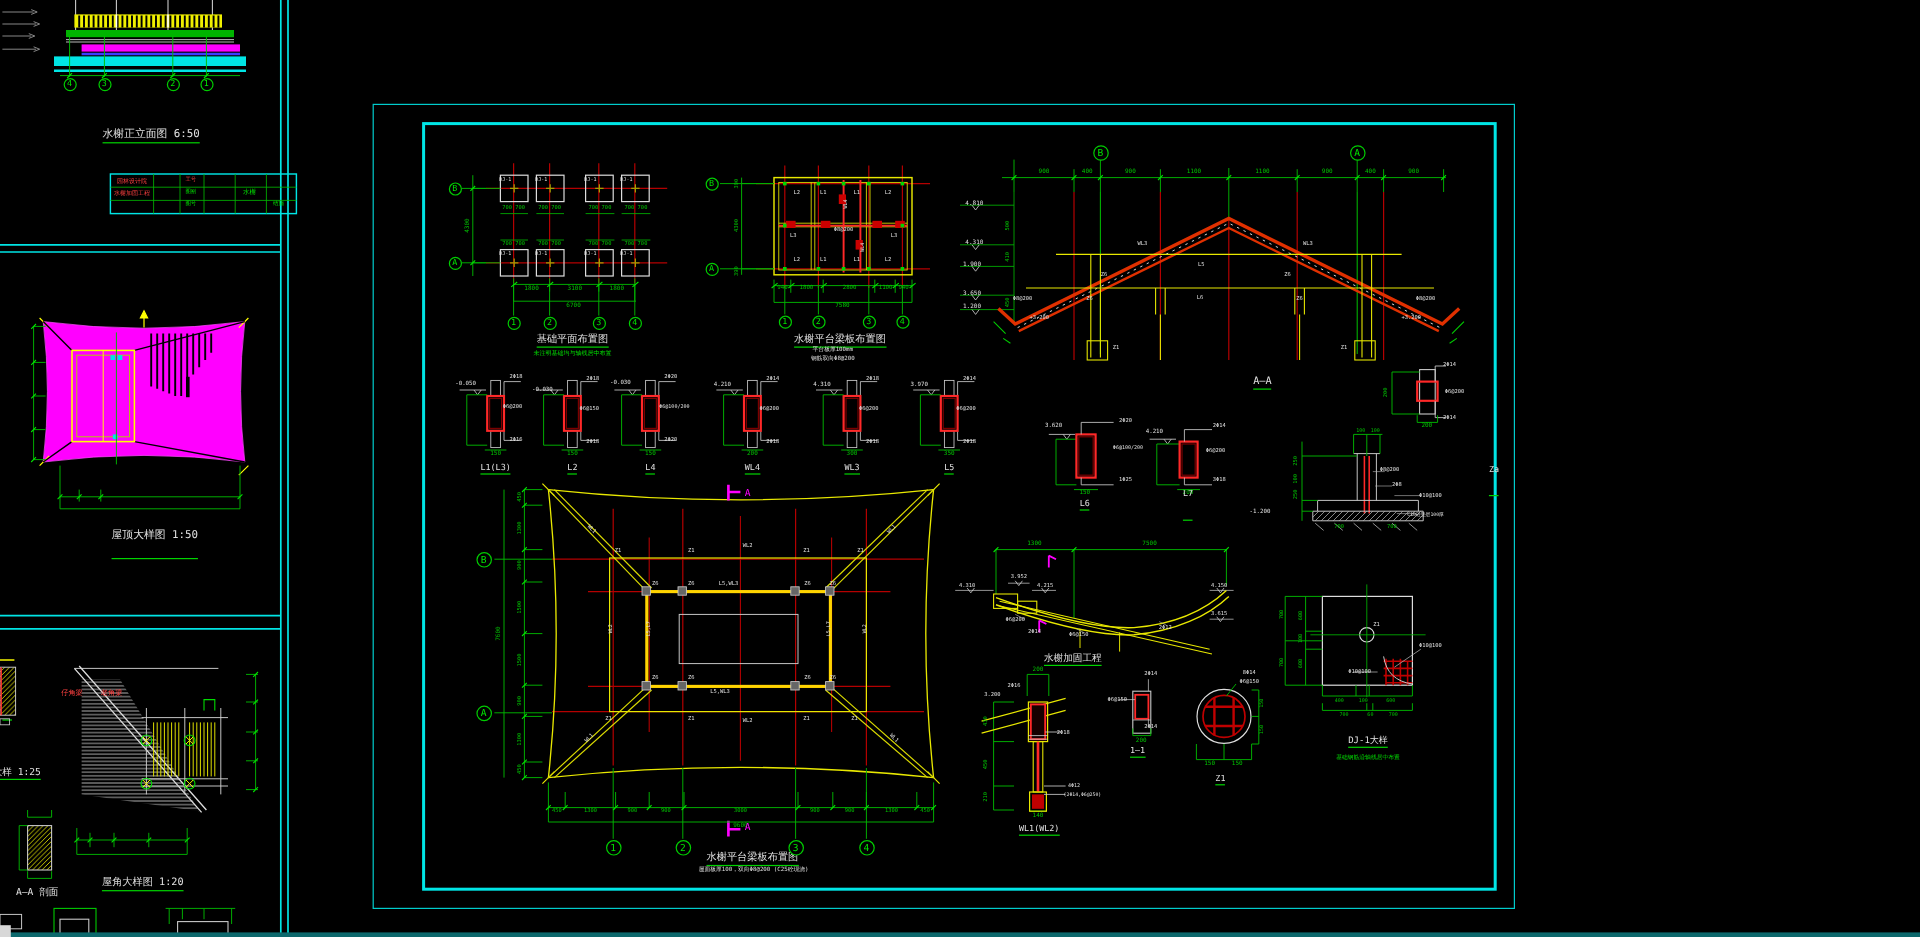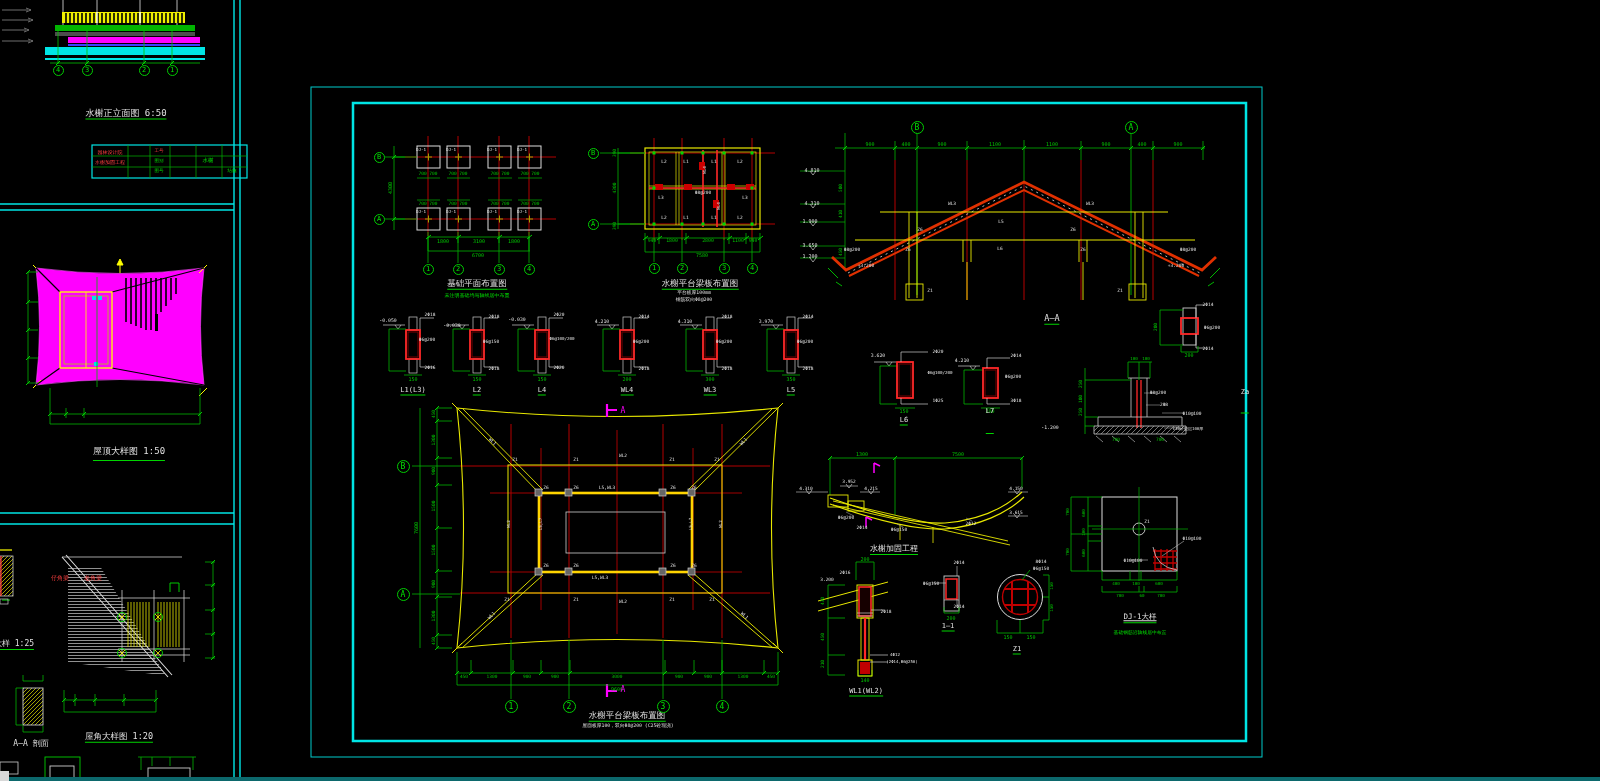--- a/index.html
+++ b/index.html
@@ -325,21 +325,21 @@
 </g>
 
 <g>
   <rect x="0" y="777" width="1600" height="4" fill="#0c686c"></rect>
   <rect x="0" y="771" width="9" height="10" fill="#d8d8d8"></rect>
 </g>
 </svg>
 
 <div class="layer">
       <span class="ann" style="left: 126px; top: 114px; font-size: 9px; color: rgb(224, 224, 224); transform: translate(-50%, -50%); border-bottom: 1.5px solid rgb(0, 212, 0); padding-bottom: 1px;">水榭正立面图 6:50</span>
-      <span class="ann" style="left: 129px; top: 454px; font-size: 9px; color: rgb(224, 224, 224); transform: translate(-50%, -50%); border-bottom: 1.5px solid rgb(0, 212, 0); padding-bottom: 4px;">屋顶大样图 1:50</span>
+      <span class="ann" style="left: 129px; top: 454px; font-size: 9px; color: rgb(224, 224, 224); transform: translate(-50%, -50%); border-bottom: 1.5px solid rgb(0, 212, 0); padding-bottom: 14px;">屋顶大样图 1:50</span>
       <span class="ann" style="left: 119px; top: 737px; font-size: 8.5px; color: rgb(224, 224, 224); transform: translate(-50%, -50%); border-bottom: 1.5px solid rgb(0, 212, 0); padding-bottom: 1px;">屋角大样图 1:20</span>
       <span class="ann" style="left: 31px; top: 744px; font-size: 8px; color: rgb(224, 224, 224); transform: translate(-50%, -50%);">A—A 剖面</span>
       <span class="ann" style="left: 14px; top: 645px; font-size: 8px; color: rgb(224, 224, 224); transform: translate(-50%, -50%); border-bottom: 1.5px solid rgb(0, 212, 0); padding-bottom: 1px;">大样 1:25</span>
       <span class="ann" style="left: 60px; top: 578px; font-size: 6px; color: rgb(255, 64, 64); transform: translate(-50%, -50%);">仔角梁</span>
       <span class="ann" style="left: 93px; top: 578px; font-size: 6px; color: rgb(255, 64, 64); transform: translate(-50%, -50%);">老角梁</span>
       <span class="ann" style="left: 110px; top: 152px; font-size: 5px; color: rgb(255, 64, 64); transform: translate(-50%, -50%);">园林设计院</span>
       <span class="ann" style="left: 110px; top: 162px; font-size: 5px; color: rgb(255, 64, 64); transform: translate(-50%, -50%);">水榭加固工程</span>
       <span class="ann" style="left: 159px; top: 151px; font-size: 4.5px; color: rgb(255, 64, 64); transform: translate(-50%, -50%);">工号</span>
       <span class="ann" style="left: 159px; top: 161px; font-size: 4.5px; color: rgb(0, 228, 0); transform: translate(-50%, -50%);">图别</span>
       <span class="ann" style="left: 159px; top: 171px; font-size: 4.5px; color: rgb(0, 228, 0); transform: translate(-50%, -50%);">图号</span>
@@ -583,21 +583,21 @@
       <span class="ann" style="left: 1068px; top: 552px; font-size: 4.2px; color: rgb(0, 196, 0); transform: translate(-50%, -50%) rotate(-90deg);">700</span>
       <span class="ann" style="left: 1084px; top: 513px; font-size: 4.2px; color: rgb(0, 196, 0); transform: translate(-50%, -50%) rotate(-90deg);">600</span>
       <span class="ann" style="left: 1084px; top: 532px; font-size: 4.2px; color: rgb(0, 196, 0); transform: translate(-50%, -50%) rotate(-90deg);">100</span>
       <span class="ann" style="left: 1084px; top: 553px; font-size: 4.2px; color: rgb(0, 196, 0); transform: translate(-50%, -50%) rotate(-90deg);">600</span>
       <span class="ann" style="left: 1116px; top: 584px; font-size: 4.2px; color: rgb(0, 196, 0); transform: translate(-50%, -50%);">400</span>
       <span class="ann" style="left: 1136px; top: 584px; font-size: 4.2px; color: rgb(0, 196, 0); transform: translate(-50%, -50%);">100</span>
       <span class="ann" style="left: 1159px; top: 584px; font-size: 4.2px; color: rgb(0, 196, 0); transform: translate(-50%, -50%);">600</span>
       <span class="ann" style="left: 1120px; top: 596px; font-size: 4.2px; color: rgb(0, 196, 0); transform: translate(-50%, -50%);">700</span>
       <span class="ann" style="left: 1142px; top: 596px; font-size: 4.2px; color: rgb(0, 196, 0); transform: translate(-50%, -50%);">60</span>
       <span class="ann" style="left: 1161px; top: 596px; font-size: 4.2px; color: rgb(0, 196, 0); transform: translate(-50%, -50%);">700</span>
-      <span class="ann" style="left: 1140px; top: 618px; font-size: 7.5px; color: rgb(224, 224, 224); transform: translate(-50%, -50%); border-bottom: 1.5px solid rgb(0, 212, 0); padding-bottom: 1px; text-decoration: underline;">DJ-1大样</span>
+      <span class="ann" style="left: 1140px; top: 618px; font-size: 7.5px; color: rgb(224, 224, 224); transform: translate(-50%, -50%); border-bottom: 1.5px solid rgb(0, 212, 0); padding-bottom: 1px;">DJ-1大样</span>
       <span class="ann" style="left: 1140px; top: 633px; font-size: 4.8px; color: rgb(0, 228, 0); transform: translate(-50%, -50%);">基础钢筋沿轴线居中布置</span>
     </div>
 <div class="layer">
       <div class="bub" style="left: 52.5px; top: 64.5px; width: 9px; height: 9px; font-size: 7px;">4</div>
       <div class="bub" style="left: 81.5px; top: 64.5px; width: 9px; height: 9px; font-size: 7px;">3</div>
       <div class="bub" style="left: 138.5px; top: 64.5px; width: 9px; height: 9px; font-size: 7px;">2</div>
       <div class="bub" style="left: 166.5px; top: 64.5px; width: 9px; height: 9px; font-size: 7px;">1</div>
       <div class="bub" style="left: 373.5px; top: 151.5px; width: 9px; height: 9px; font-size: 7px;">B</div>
       <div class="bub" style="left: 373.5px; top: 213.5px; width: 9px; height: 9px; font-size: 7px;">A</div>
       <div class="bub" style="left: 422.5px; top: 263.5px; width: 9px; height: 9px; font-size: 7px;">1</div>

